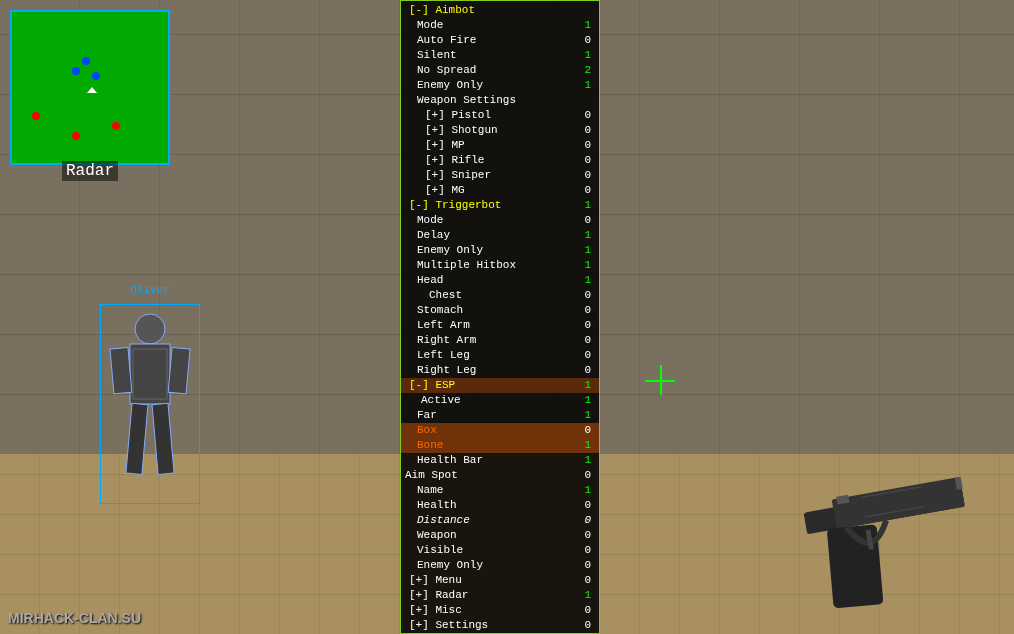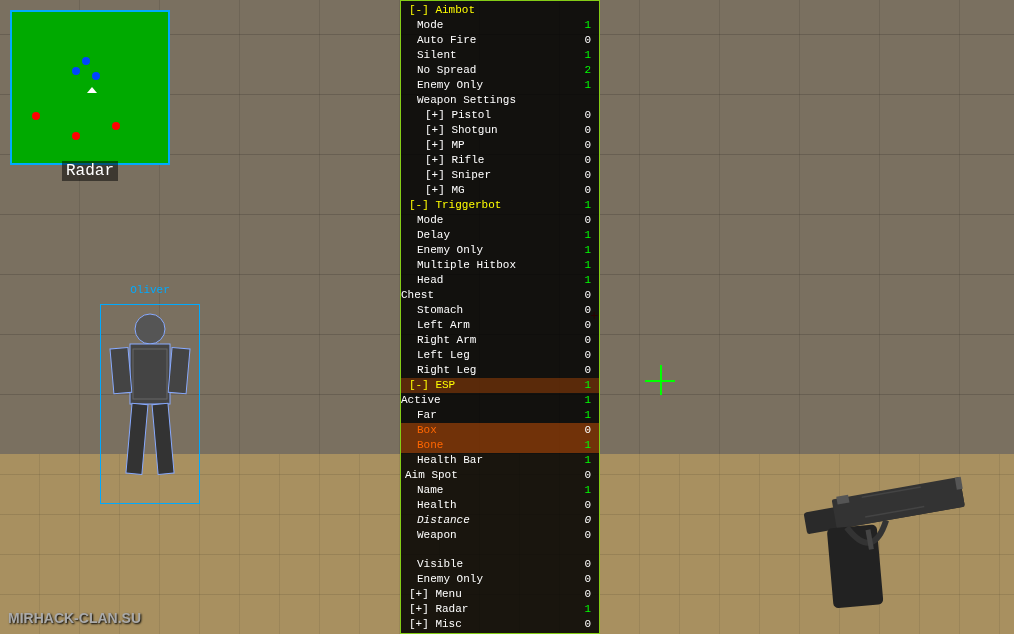--- a/index.html
+++ b/index.html
@@ -364,21 +364,21 @@
       <span class="val val-1">1</span>
     </div>
     <div class="menu-item" style="padding-left: 16px;">
       <span>Multiple Hitbox</span>
       <span class="val val-1">1</span>
     </div>
     <div class="menu-item" style="padding-left: 16px;">
       <span>Head</span>
       <span class="val val-1">1</span>
     </div>
-    <div class="menu-item" style="padding-left: 0; gap: 24px;">
+    <div class="menu-item" style="padding-left: 28px; gap: 24px;">
       <span>Chest</span>
       <span class="val">0</span>
     </div>
     <div class="menu-item" style="padding-left: 16px;">
       <span>Stomach</span>
       <span class="val">0</span>
     </div>
     <div class="menu-item" style="padding-left: 16px;">
       <span>Left Arm</span>
       <span class="val">0</span>
@@ -392,21 +392,21 @@
       <span class="val">0</span>
     </div>
     <div class="menu-item" style="padding-left: 16px;">
       <span>Right Leg</span>
       <span class="val">0</span>
     </div>
     <div class="menu-item section-header" style="background: rgba(255, 100, 0, 0.3); padding-left: 8px;">
       <span>[-] ESP</span>
       <span class="val val-1">1</span>
     </div>
-    <div class="menu-item" style="padding-left: 0;">
+    <div class="menu-item" style="padding-left: 20px;">
       <span>Active</span>
       <span class="val val-1">1</span>
     </div>
     <div class="menu-item" style="padding-left: 16px;">
       <span>Far</span>
       <span class="val val-1">1</span>
     </div>
     <div class="menu-item highlighted" style="padding-left: 16px;">
       <span>Box</span>
       <span class="val">0</span>
@@ -432,21 +432,21 @@
       <span class="val">0</span>
     </div>
     <div class="menu-item" style="padding-left: 16px; font-style: italic;">
       <span>Distance</span>
       <span class="val">0</span>
     </div>
     <div class="menu-item" style="padding-left: 16px;">
       <span>Weapon</span>
       <span class="val">0</span>
     </div>
-    <div class="menu-item" style="padding-left: 16px; margin-top: 14px;">
+    <div class="menu-item" style="padding-left: 16px;">
       <span>Visible</span>
       <span class="val">0</span>
     </div>
     <div class="menu-item" style="padding-left: 16px;">
       <span>Enemy Only</span>
       <span class="val">0</span>
     </div>
     <div class="menu-item" style="padding-left: 8px;">
       <span>[+] Menu</span>
       <span class="val">0</span>

